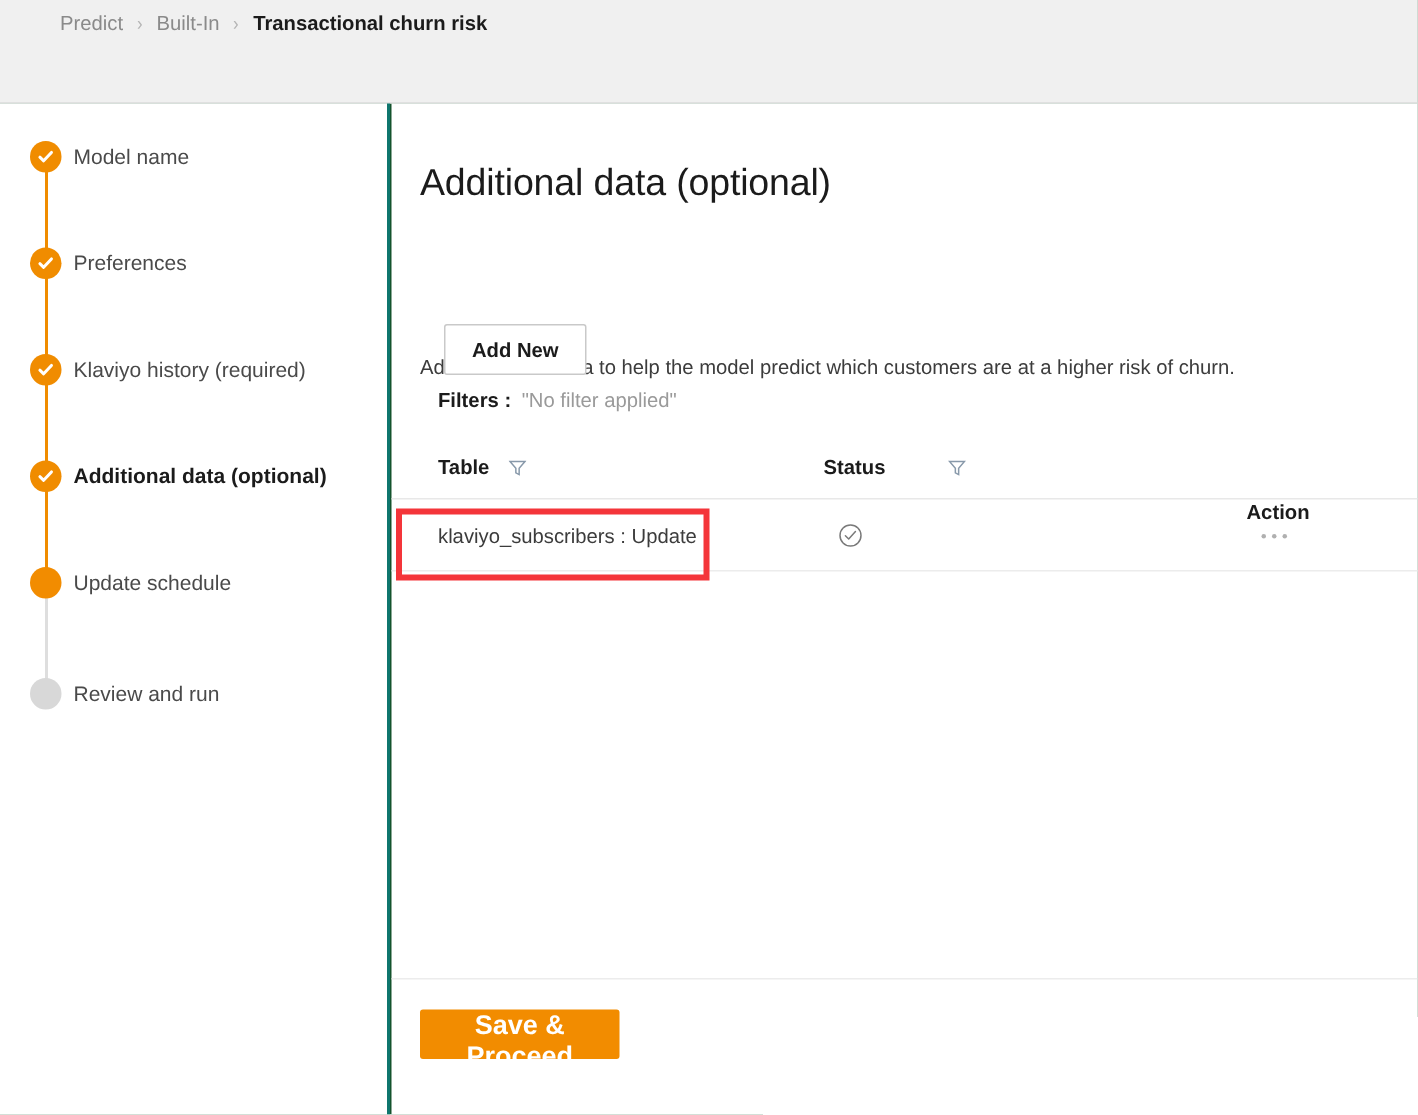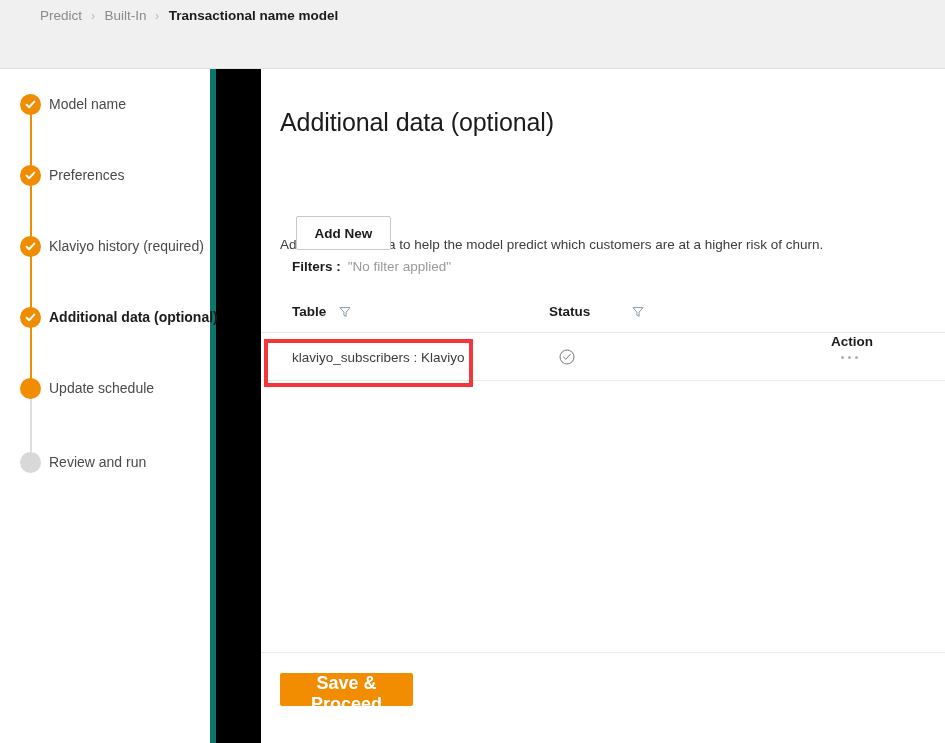--- a/index.html
+++ b/index.html
@@ -9,21 +9,21 @@
     height: 743px;
     background: #ffffff;
     font-family: "Liberation Sans", sans-serif;
     overflow: hidden;
   }
 
   #app {
     position: relative;
     width: 945px;
     height: 743px;
-    background: #000000;
+    background: #14532d;
   }
 
   
   .topbar {
     position: absolute;
     left: 0; top: 0;
     width: 945px;
     height: 69px;
     background: #f0f0f0;
     border-bottom: 1px solid #e0e0e0;
@@ -53,24 +53,24 @@
   .crumb-current {
     color: #1b1b1b;
     font-weight: bold;
     white-space: nowrap;
   }
 
   
   .sidebar {
     position: absolute;
     left: 0; top: 69px;
-    width: 216px;
+    width: 260px;
     height: 674px;
     background: #ffffff;
-    border-right: 6px solid #0f766e;
+    border-right: 2px solid #0f766e;
   }
   .steps { position: relative; width: 260px; height: 100%; }
 
   .step {
     position: absolute;
     left: 0;
     height: 24px;
     display: flex;
     align-items: center;
     cursor: pointer;
@@ -257,21 +257,21 @@
 <body>
 
 <div id="app">
 
   <div class="topbar">
     <div class="breadcrumb">
       <span class="crumb-link">Predict</span>
       <span class="crumb-sep">›</span>
       <span class="crumb-link">Built-In</span>
       <span class="crumb-sep">›</span>
-      <span class="crumb-current">Transactional name model</span>
+      <span class="crumb-current">Transactional churn risk</span>
     </div>
   </div>
 
   <div class="sidebar">
     <div class="steps">
 
       <div class="connector" style="top:44px;height:60px;"></div>
       <div class="connector" style="top:115px;height:60px;"></div>
       <div class="connector" style="top:186px;height:60px;"></div>
       <div class="connector" style="top:257px;height:60px;"></div>
@@ -356,21 +356,21 @@
                 <path d="M1 1.6 H11 L7.1 6.2 V10.4 L4.9 9.2 V6.2 Z" fill="none" stroke="#8899aa" stroke-width="1"></path>
               </svg>
           </span>
         </div>
         <div class="th th-action">
           <span>Action</span>
         </div>
       </div>
 
       <div class="table-row">
-        <div class="cell cell-table">klaviyo_subscribers : Klaviyo</div>
+        <div class="cell cell-table">klaviyo_subscribers : Update</div>
         <div class="cell cell-status">
           <span>
             <svg class="status-icon" width="16" height="16" viewBox="0 0 16 16">
               <circle cx="8" cy="8" r="7" fill="none" stroke="#7a7a7a" stroke-width="1"></circle>
               <path d="M4.6 8.2 L6.8 10.3 L11.3 5.3" fill="none" stroke="#7a7a7a" stroke-width="1" stroke-linecap="round" stroke-linejoin="round"></path>
             </svg>
           </span>
         </div>
         <div class="cell cell-action">
           <span class="kebab">

